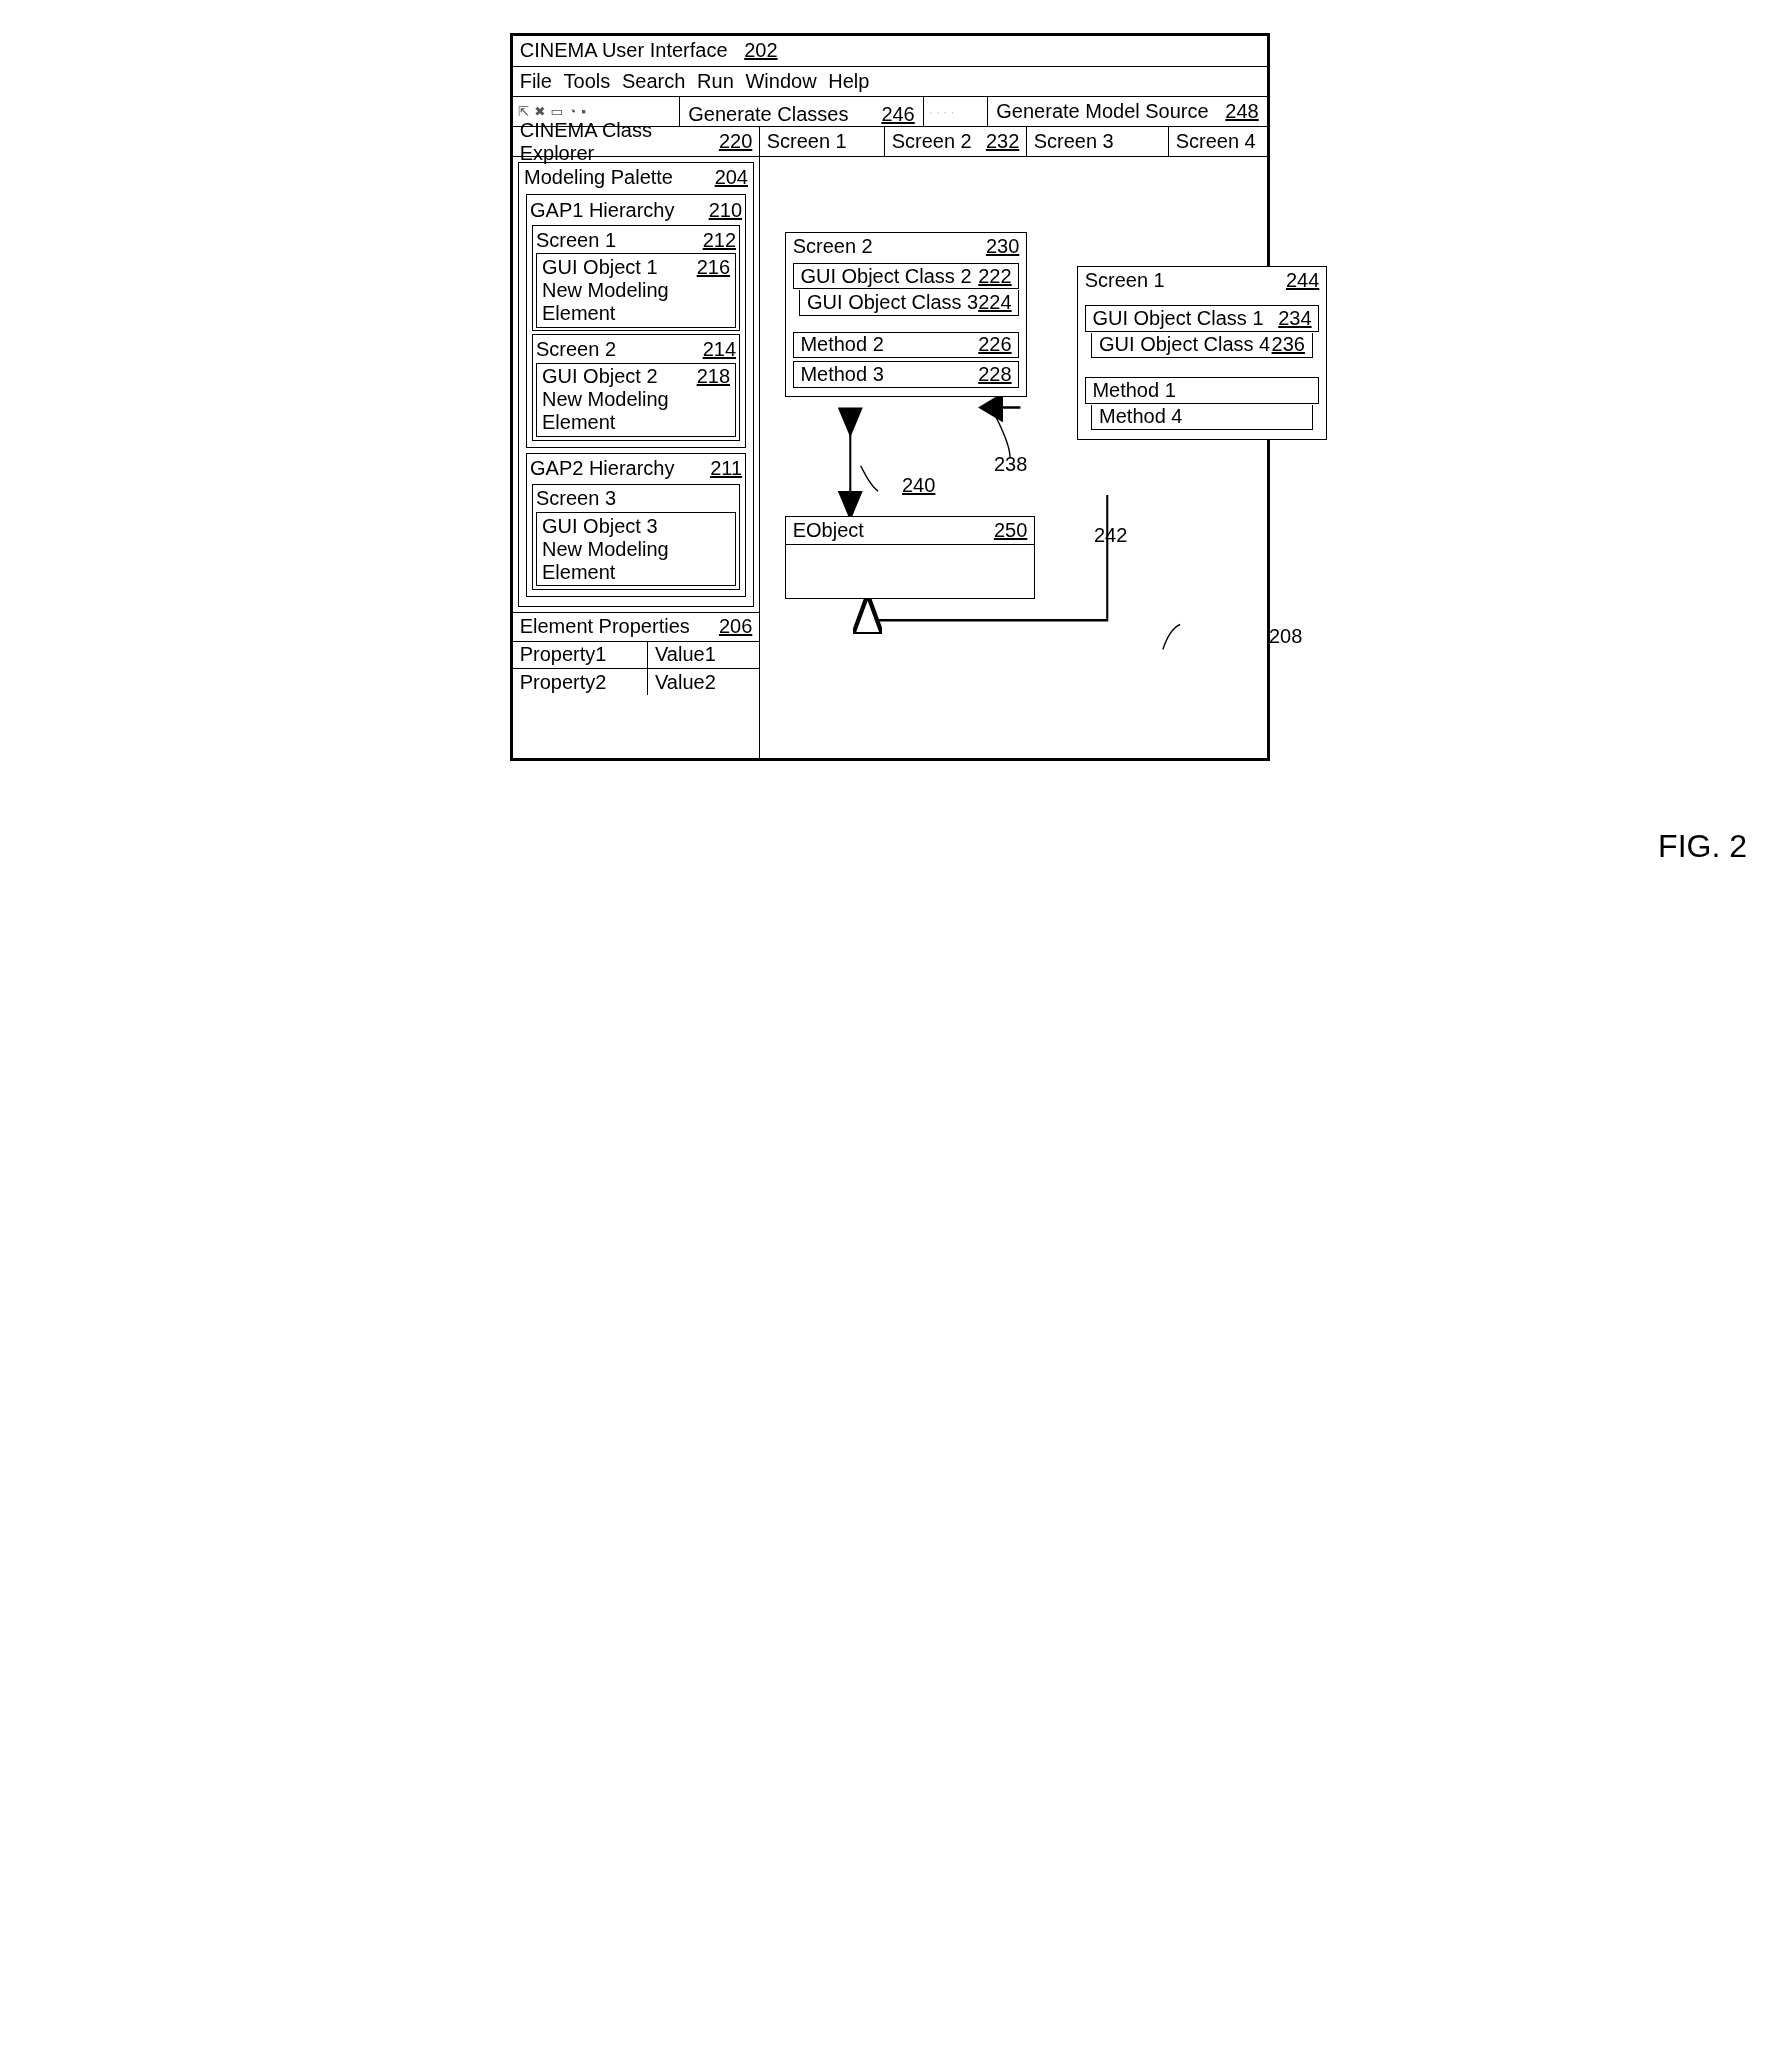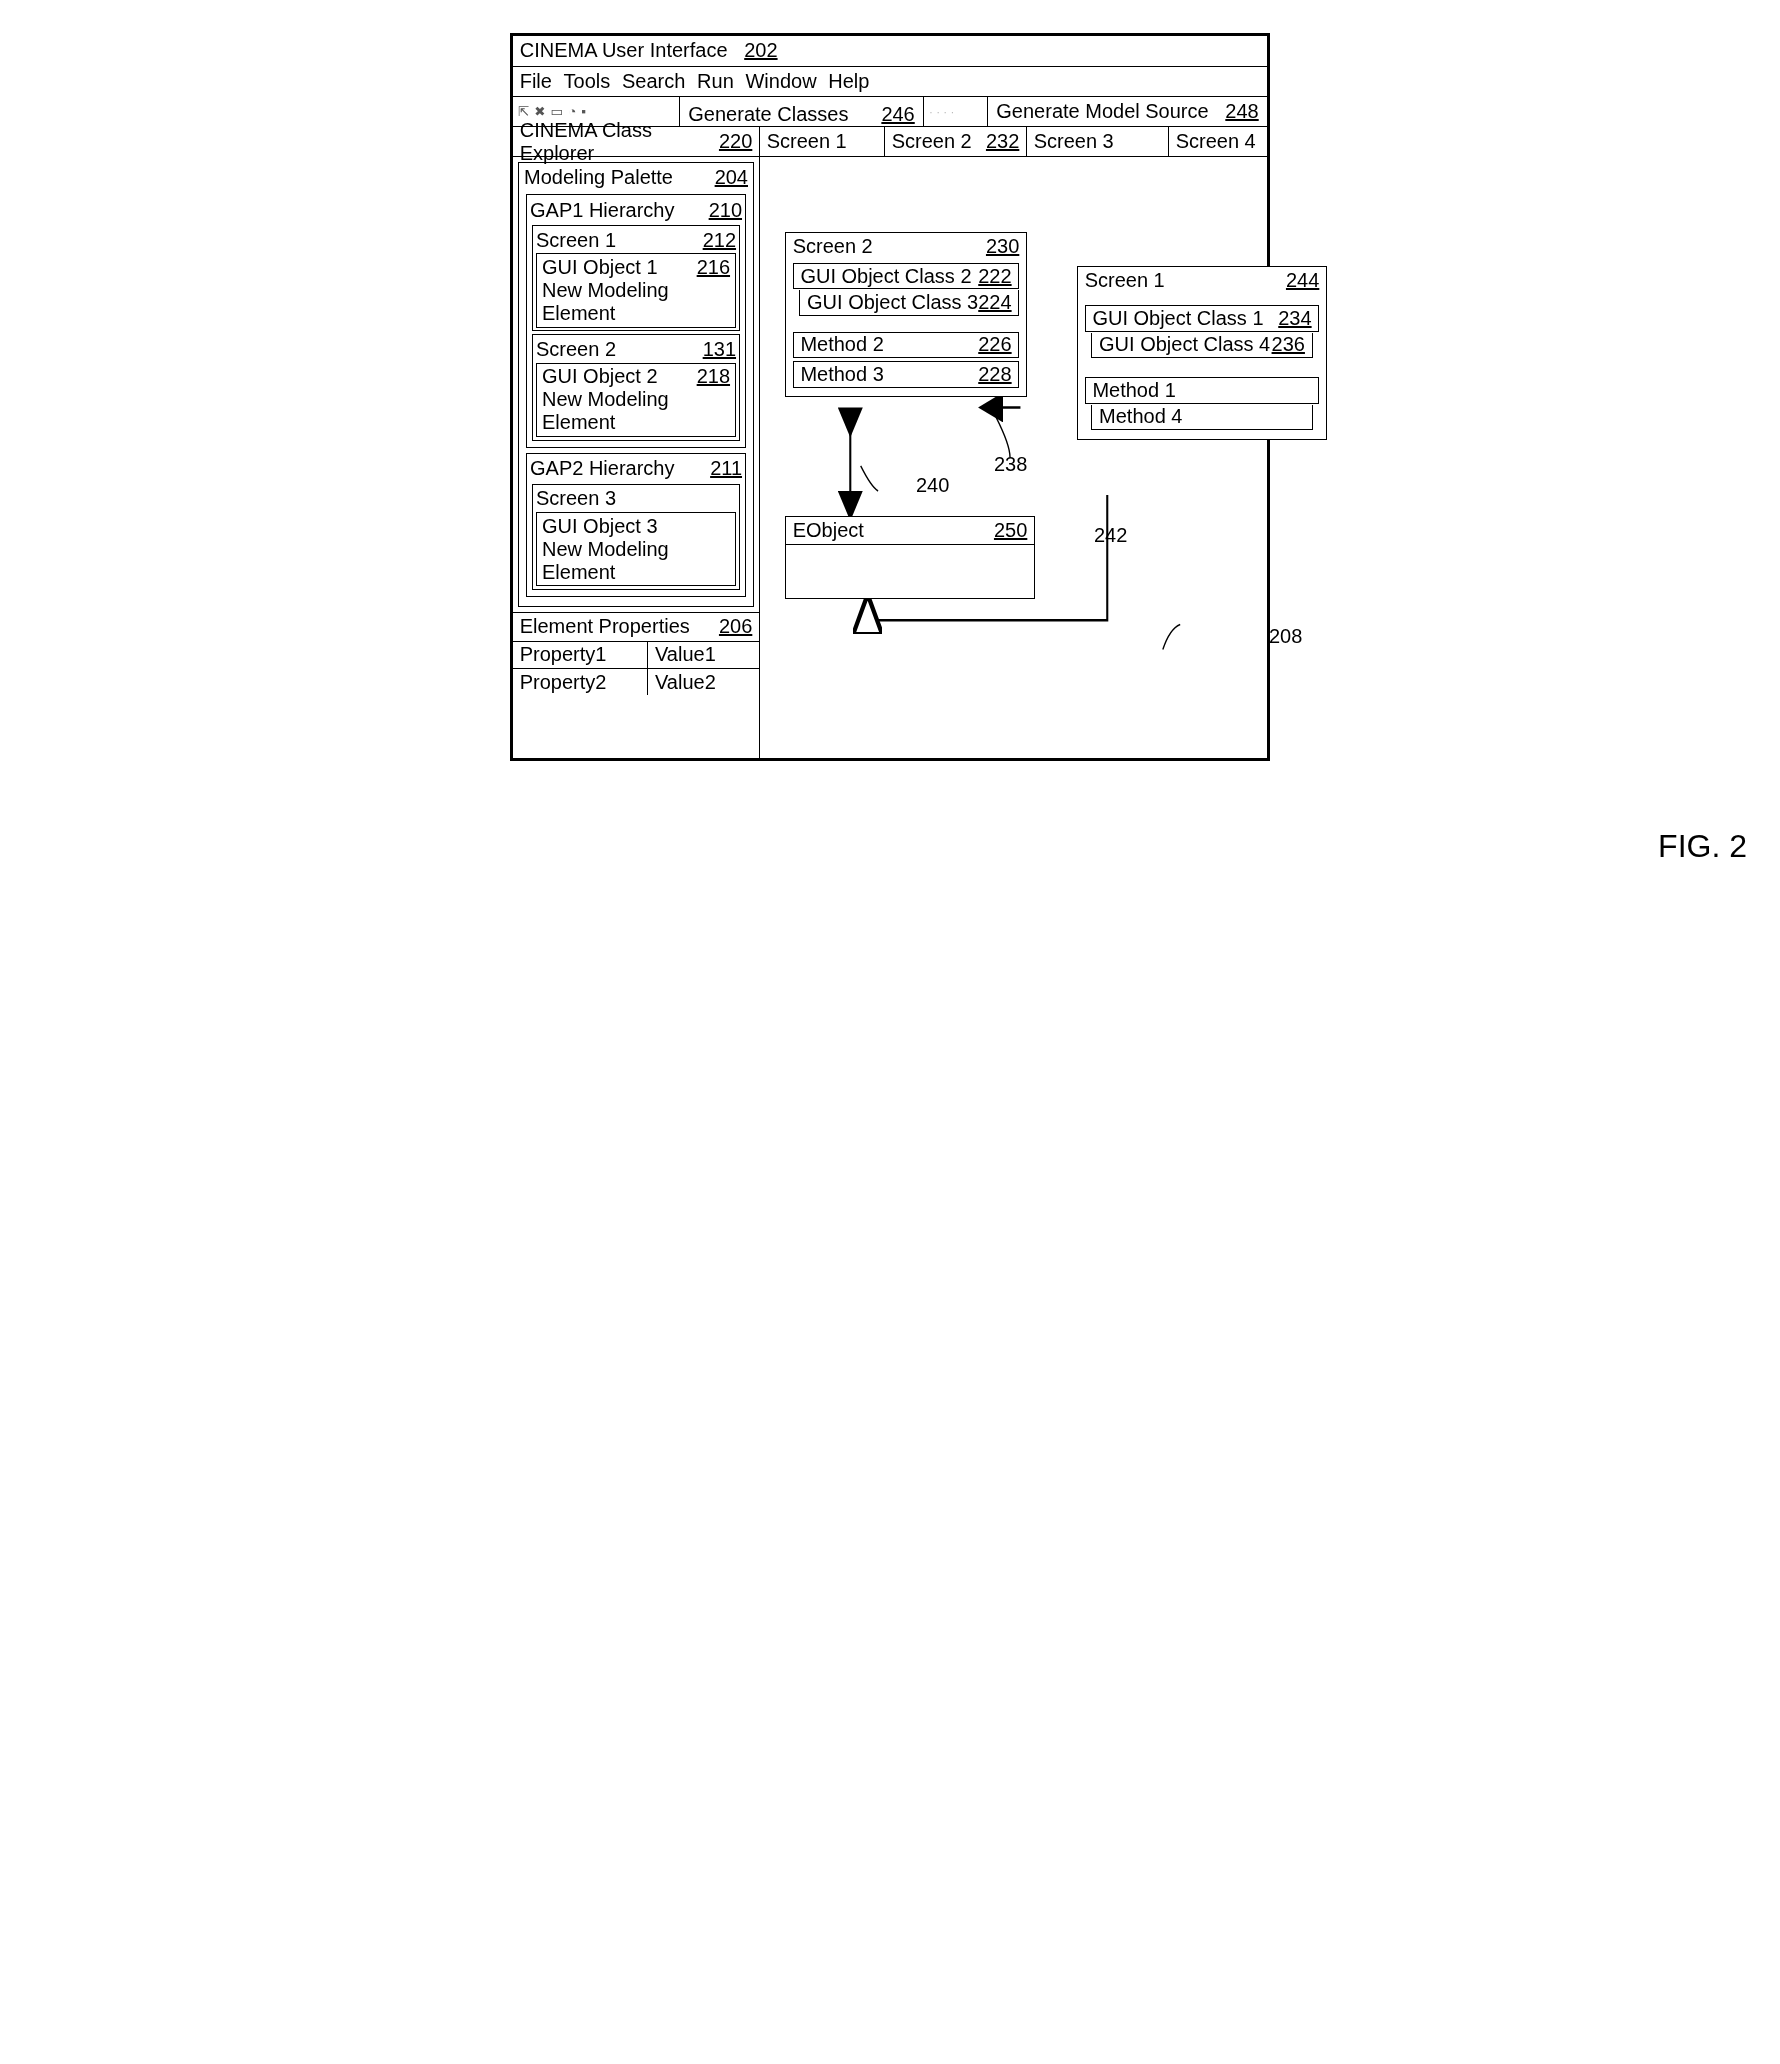--- a/index.html
+++ b/index.html
@@ -284,21 +284,21 @@
                   <div>Element</div>
                 </div>
                 <span class="ref">216</span>
               </div>
             </div>
           </div>
 
           <div class="screenbox">
             <div class="screenbox-hdr">
               <span>Screen 2</span>
-              <span class="ref">131</span>
+              <span class="ref">214</span>
             </div>
             <div class="inner">
               <div class="inner-lines">
                 <div>
                   <div>GUI Object 2</div>
                   <div>New Modeling</div>
                   <div>Element</div>
                 </div>
                 <span class="ref">218</span>
               </div>
@@ -421,21 +421,21 @@
         <div style="height:5px"></div>
       </div>
 
       <div class="uml" style="left:25px; top:359px; width:250px; height:83px;">
         <div class="uhdr" style="border-bottom:1.7px solid #000;">
           <span>EObject</span>
           <span class="ref">250</span>
         </div>
       </div>
 
-      <div class="floating-ref" style="left:156px; top:317px;">240</div>
+      <div class="floating-ref" style="left:142px; top:317px;text-decoration:underline;">240</div>
       <div class="floating-ref" style="left:234px; top:296px;">238</div>
       <div class="floating-ref" style="left:334px; top:367px;">242</div>
       <div class="floating-ref" style="left:509px; top:468px;">208</div>
 
     </div>
   </div>
 </div>
 
 <div class="fig">FIG. 2</div>
 

